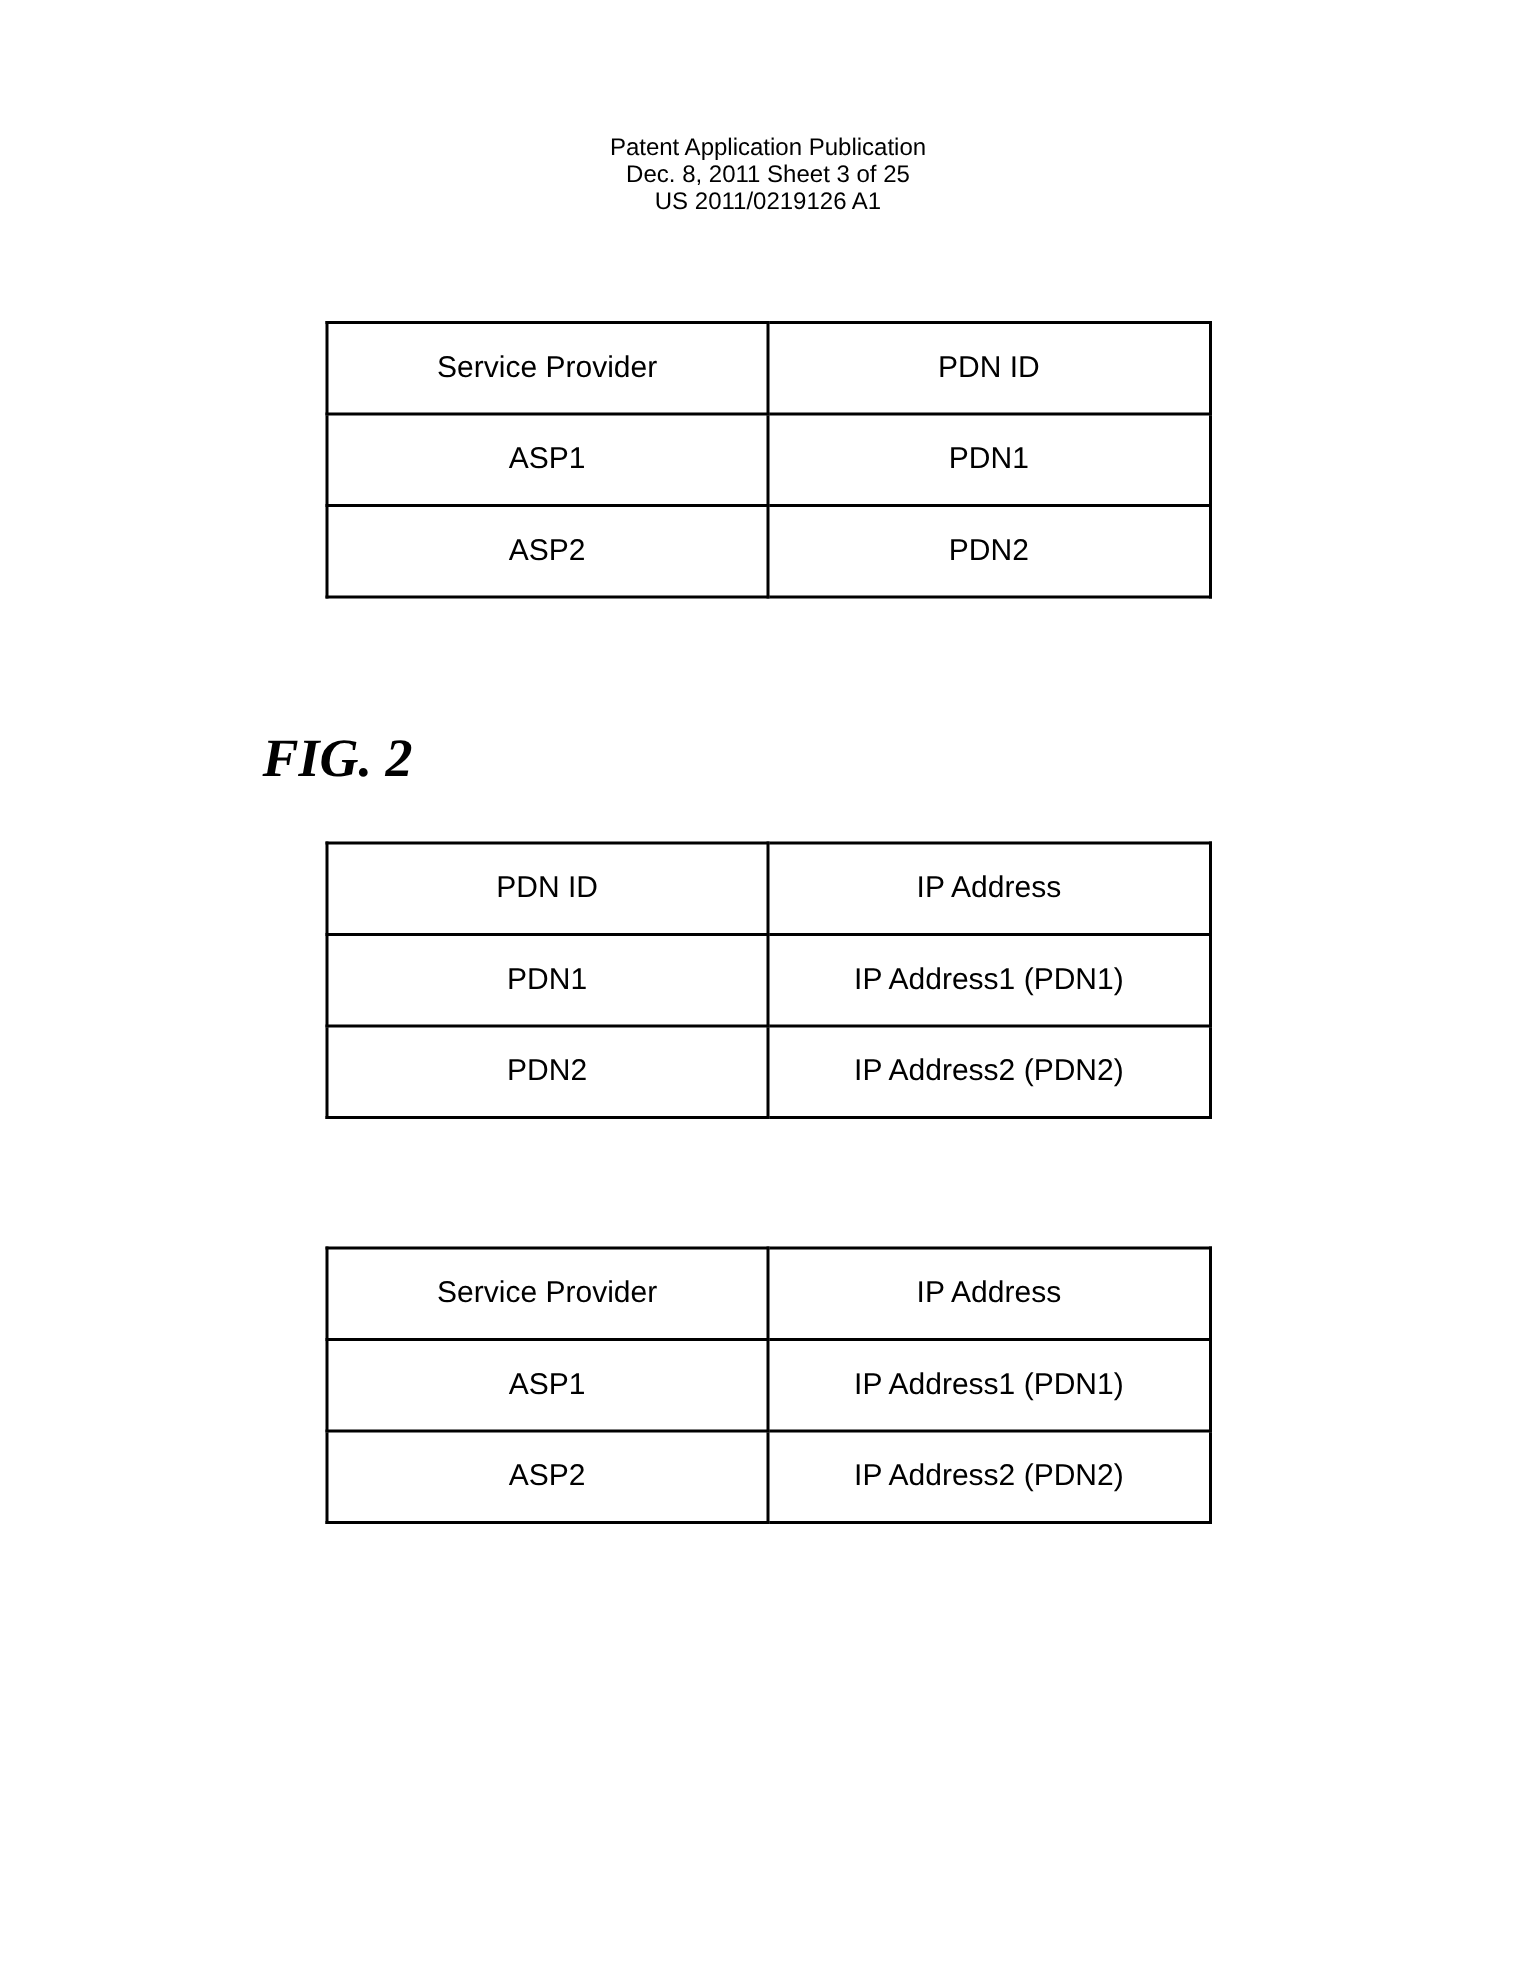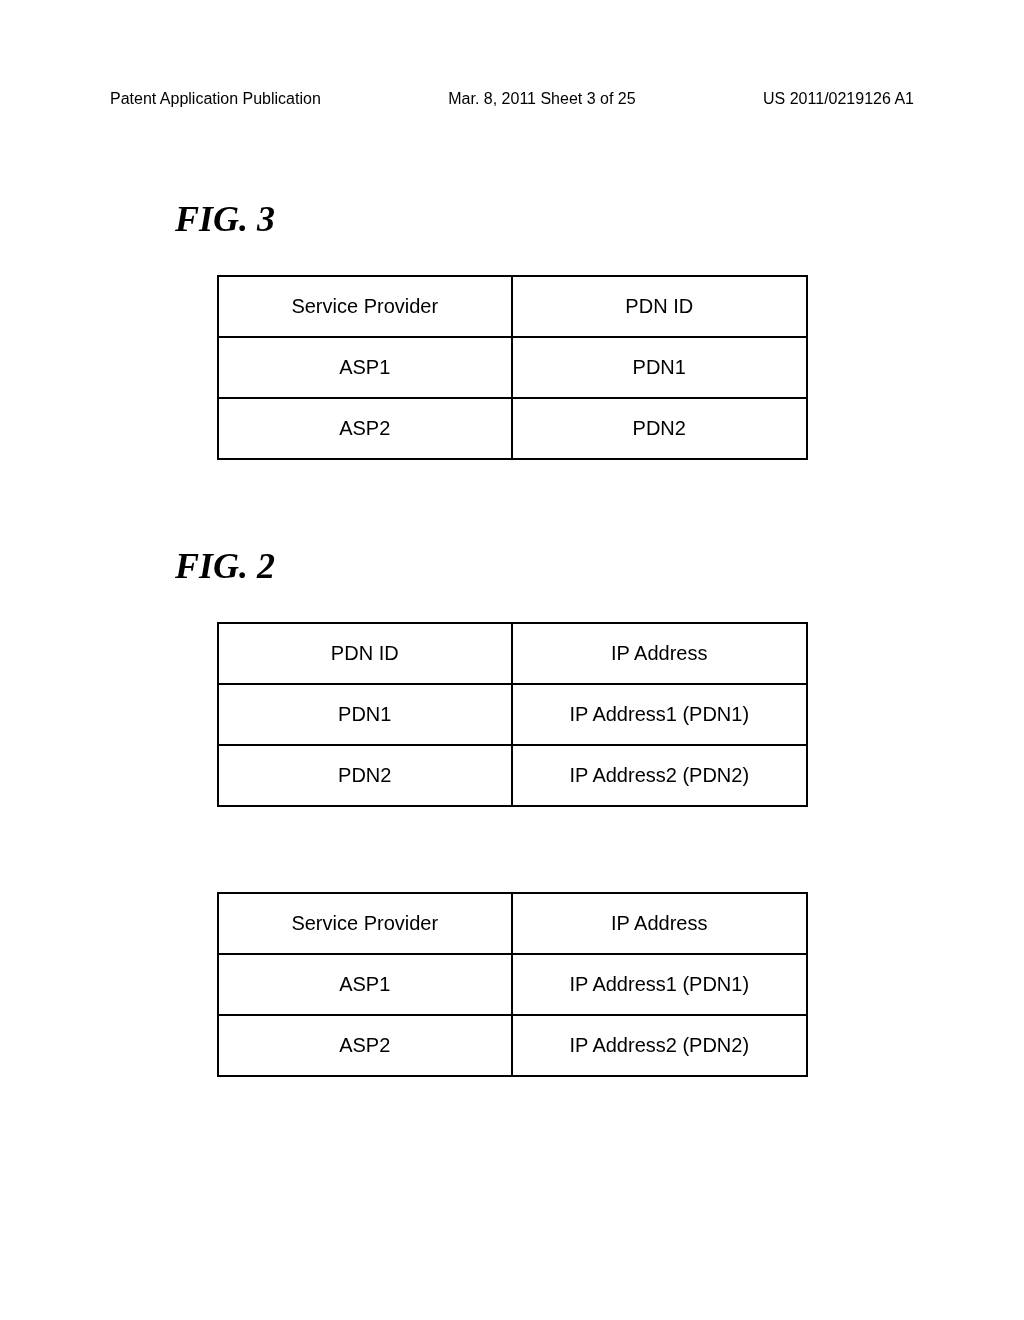--- a/index.html
+++ b/index.html
@@ -11,24 +11,25 @@
       width: 1024px;
       height: 1320px;
       background: #ffffff;
       font-family: Arial, Helvetica, sans-serif;
       position: relative;
       padding: 90px 100px 50px 100px;
     }
     .header {
       display: flex;
       justify-content: space-between;
-      align-items: flex-start;
+      align-items: center;
       font-size: 16px;
-      margin-bottom: 90px;
+      margin-bottom: 70px;
       padding: 0 10px;
+      flex-direction: column;
     }
     .figure-block {
       margin-bottom: 85px;
     }
     .figure-label {
       font-family: "Times New Roman", Times, serif;
       font-size: 36px;
       font-weight: bold;
       font-style: italic;
       margin-left: 75px;
@@ -55,26 +56,25 @@
     }
     .col-right {
       width: 50%;
     }
   </style>
 </head>
 <body>
 
 <div class="header">
   <span>Patent Application Publication</span>
-  <span>Mar. 8, 2011  Sheet 3 of 25</span>
+  <span>Dec. 8, 2011  Sheet 3 of 25</span>
   <span>US 2011/0219126 A1</span>
 </div>
 
 <div class="figure-block">
-  <div class="figure-label">FIG. 3</div>
   <table class="data-table">
     <thead>
       <tr>
         <th class="col-left">Service Provider</th>
         <th class="col-right">PDN ID</th>
       </tr>
     </thead>
     <tbody>
       <tr>
         <td>ASP1</td>

